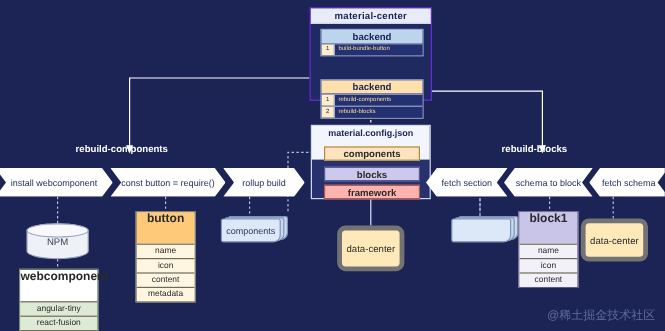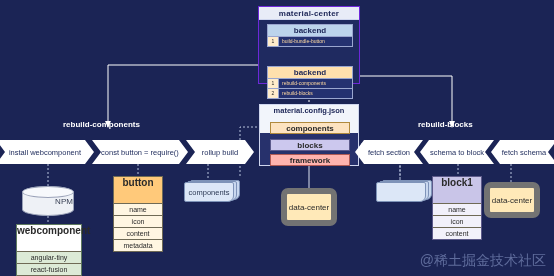--- a/index.html
+++ b/index.html
@@ -103,46 +103,46 @@
   .cyl {
     position: absolute; width: 52px; height: 30px; background: #eef1f6;
     border: 1px solid #9aa2b8; border-radius: 50% / 22%;
     color: #3a4256; font-size: 8px; display: flex; align-items: center;
     justify-content: center;
   }
   .cyl::before {
     content: ""; position: absolute; left: -1px; top: -1px; right: -1px; height: 10px;
     border: 1px solid #9aa2b8; border-radius: 50%; background: #f7f9fc;
   }
-  .cyl span { position: relative; z-index: 2; padding-left: 32px; }
+  .cyl span { position: relative; z-index: 2; }
 
   
   .stack { position: absolute; width: 56px; height: 22px; }
   .stack i {
     position: absolute; width: 50px; height: 20px; background: #c9d8ef;
     border: 1px solid #7e93b8; border-radius: 2px 2px 6px 2px;
   }
   .stack i:nth-child(1) { left: 6px; top: 0; }
   .stack i:nth-child(2) { left: 3px; top: 1px; }
   .stack i:nth-child(3) { left: 0; top: 2px; background: #dce7f7; }
   .stack b {
     position: absolute; left: 0; top: 2px; width: 50px; height: 20px;
     display: flex; align-items: center; justify-content: center;
     font-size: 7.5px; font-weight: normal; color: #2d3a55; z-index: 3;
   }
 
   
   .store {
-    position: absolute; background: #ffe9b8; border: 6px solid #737373;
+    position: absolute; background: #ffe9b8; border: 4px solid #737373;
     border-radius: 7px; color: #2a2a2a; font-size: 8px;
     display: flex; align-items: center; justify-content: center;
   }
 
   .watermark {
-    position: absolute; right: 8px; bottom: 6px; font-size: 14px;
+    position: absolute; right: 8px; bottom: 6px; font-size: 10px;
     color: #5f6c9c;
   }
 </style>
 </head>
 <body>
 
 <div id="canvas">
 
   <svg class="wires" viewBox="0 0 554 276">
 

